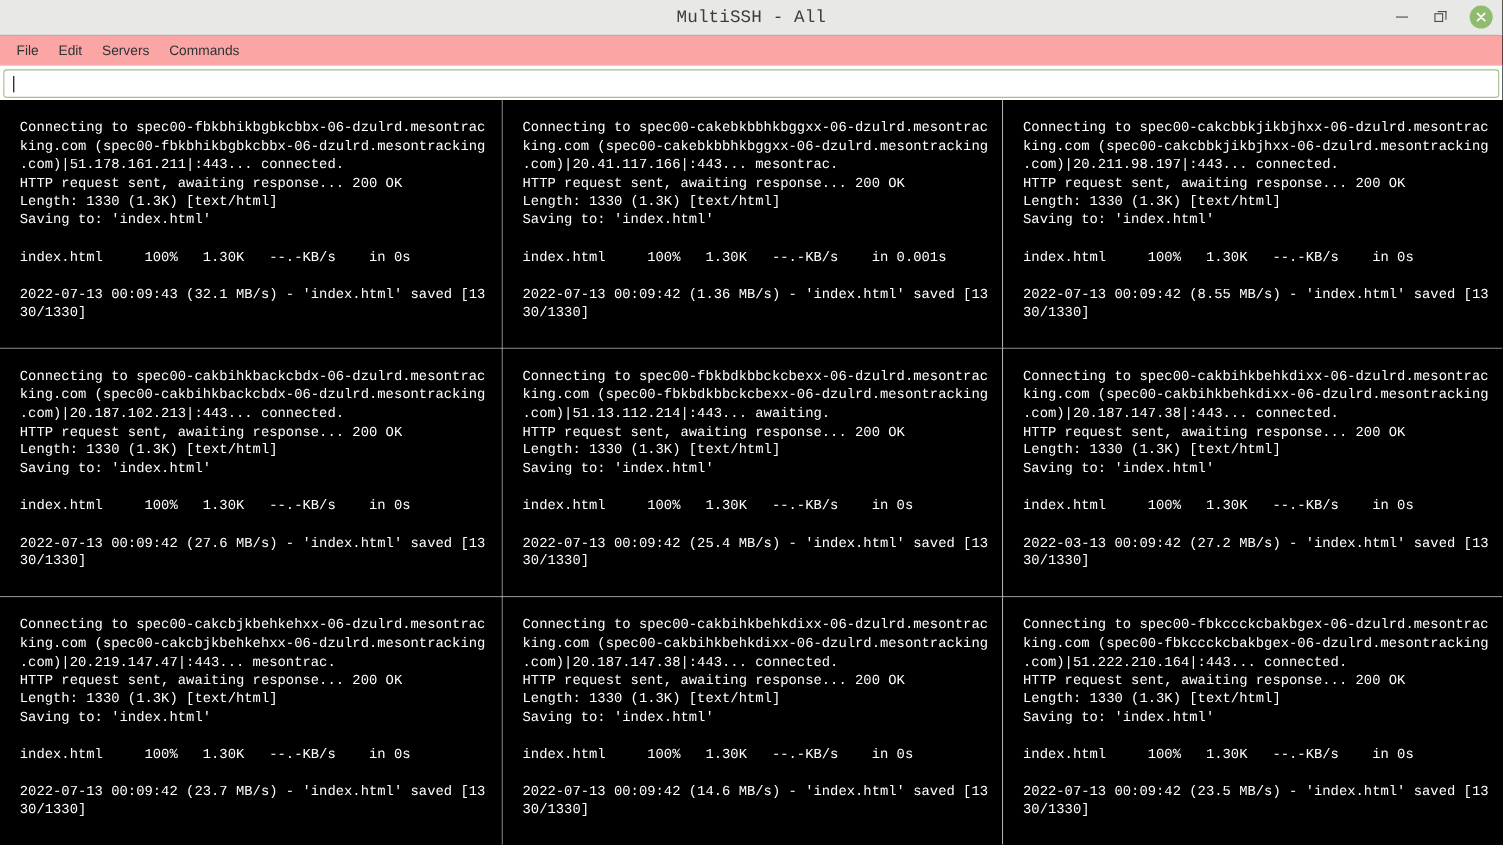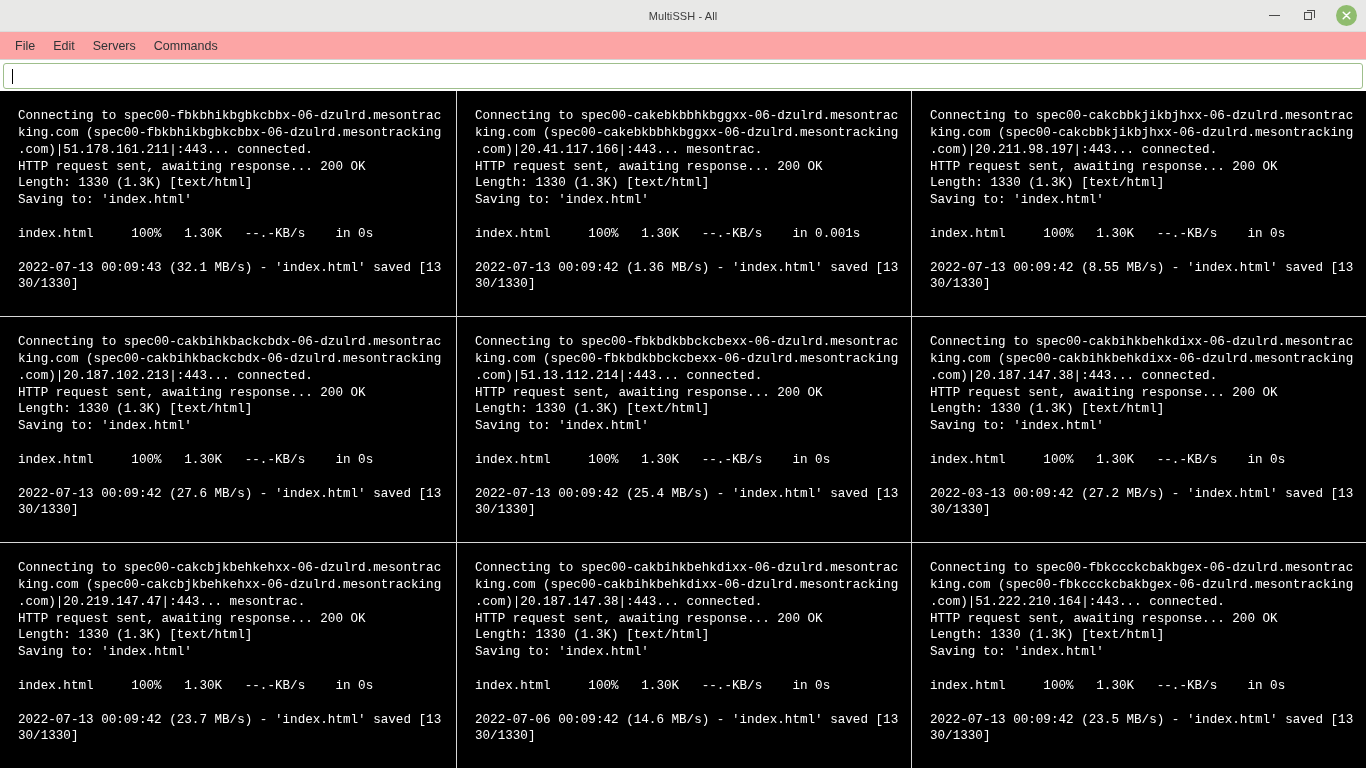--- a/index.html
+++ b/index.html
@@ -31,23 +31,23 @@
     display: flex;
     align-items: center;
     position: relative;
     flex: 0 0 auto;
   }
   .titlebar-title {
     position: absolute;
     left: 0;
     right: 0;
     text-align: center;
-    font-size: 11px;
+    font-size: 16px;
     color: #3d3d3d;
-    font-family: Liberation Sans, sans-serif;
+    font-family: Liberation Mono, monospace;
     letter-spacing: 0.1px;
     pointer-events: none;
   }
   .window-controls {
     margin-left: auto;
     display: flex;
     align-items: center;
     gap: 14px;
     padding-right: 9px;
     z-index: 3;
@@ -304,21 +304,21 @@
 <span> </span>
 <span>2022-07-13 00:09:42 (27.6 MB/s) - 'index.html' saved [13</span>
 <span>30/1330]</span>
 <span> </span></pre>
       <div class="prompt-line"><span class="p-user">nijat@a12</span><span class="p-path">:~</span><span class="p-dollar">$ </span><span class="cursor-block"></span></div>
     </div>
     <div class="vdiv"></div>
     <div class="pane">
       <pre><span>Connecting to spec00-fbkbdkbbckcbexx-06-dzulrd.mesontrac</span>
 <span>king.com (spec00-fbkbdkbbckcbexx-06-dzulrd.mesontracking</span>
-<span>.com)|51.13.112.214|:443... connected.</span>
+<span>.com)|51.13.112.214|:443... awaiting.</span>
 <span>HTTP request sent, awaiting response... 200 OK</span>
 <span>Length: 1330 (1.3K) [text/html]</span>
 <span>Saving to: 'index.html'</span>
 <span> </span>
 <span>index.html     100%   1.30K   --.-KB/s    in 0s</span>
 <span> </span>
 <span>2022-07-13 00:09:42 (25.4 MB/s) - 'index.html' saved [13</span>
 <span>30/1330]</span>
 <span> </span></pre>
       <div class="prompt-line"><span class="p-user">nijat@a13</span><span class="p-path">:~</span><span class="p-dollar">$ </span><span class="cursor-block"></span></div>
@@ -359,21 +359,21 @@
     <div class="pane">
       <pre><span>Connecting to spec00-cakbihkbehkdixx-06-dzulrd.mesontrac</span>
 <span>king.com (spec00-cakbihkbehkdixx-06-dzulrd.mesontracking</span>
 <span>.com)|20.187.147.38|:443... connected.</span>
 <span>HTTP request sent, awaiting response... 200 OK</span>
 <span>Length: 1330 (1.3K) [text/html]</span>
 <span>Saving to: 'index.html'</span>
 <span> </span>
 <span>index.html     100%   1.30K   --.-KB/s    in 0s</span>
 <span> </span>
-<span>2022-07-06 00:09:42 (14.6 MB/s) - 'index.html' saved [13</span>
+<span>2022-07-13 00:09:42 (14.6 MB/s) - 'index.html' saved [13</span>
 <span>30/1330]</span>
 <span> </span></pre>
       <div class="prompt-line"><span class="p-user">nijat@a16</span><span class="p-path">:~</span><span class="p-dollar">$ </span><span class="cursor-block"></span></div>
     </div>
     <div class="vdiv"></div>
     <div class="pane">
       <pre><span>Connecting to spec00-fbkccckcbakbgex-06-dzulrd.mesontrac</span>
 <span>king.com (spec00-fbkccckcbakbgex-06-dzulrd.mesontracking</span>
 <span>.com)|51.222.210.164|:443... connected.</span>
 <span>HTTP request sent, awaiting response... 200 OK</span>

